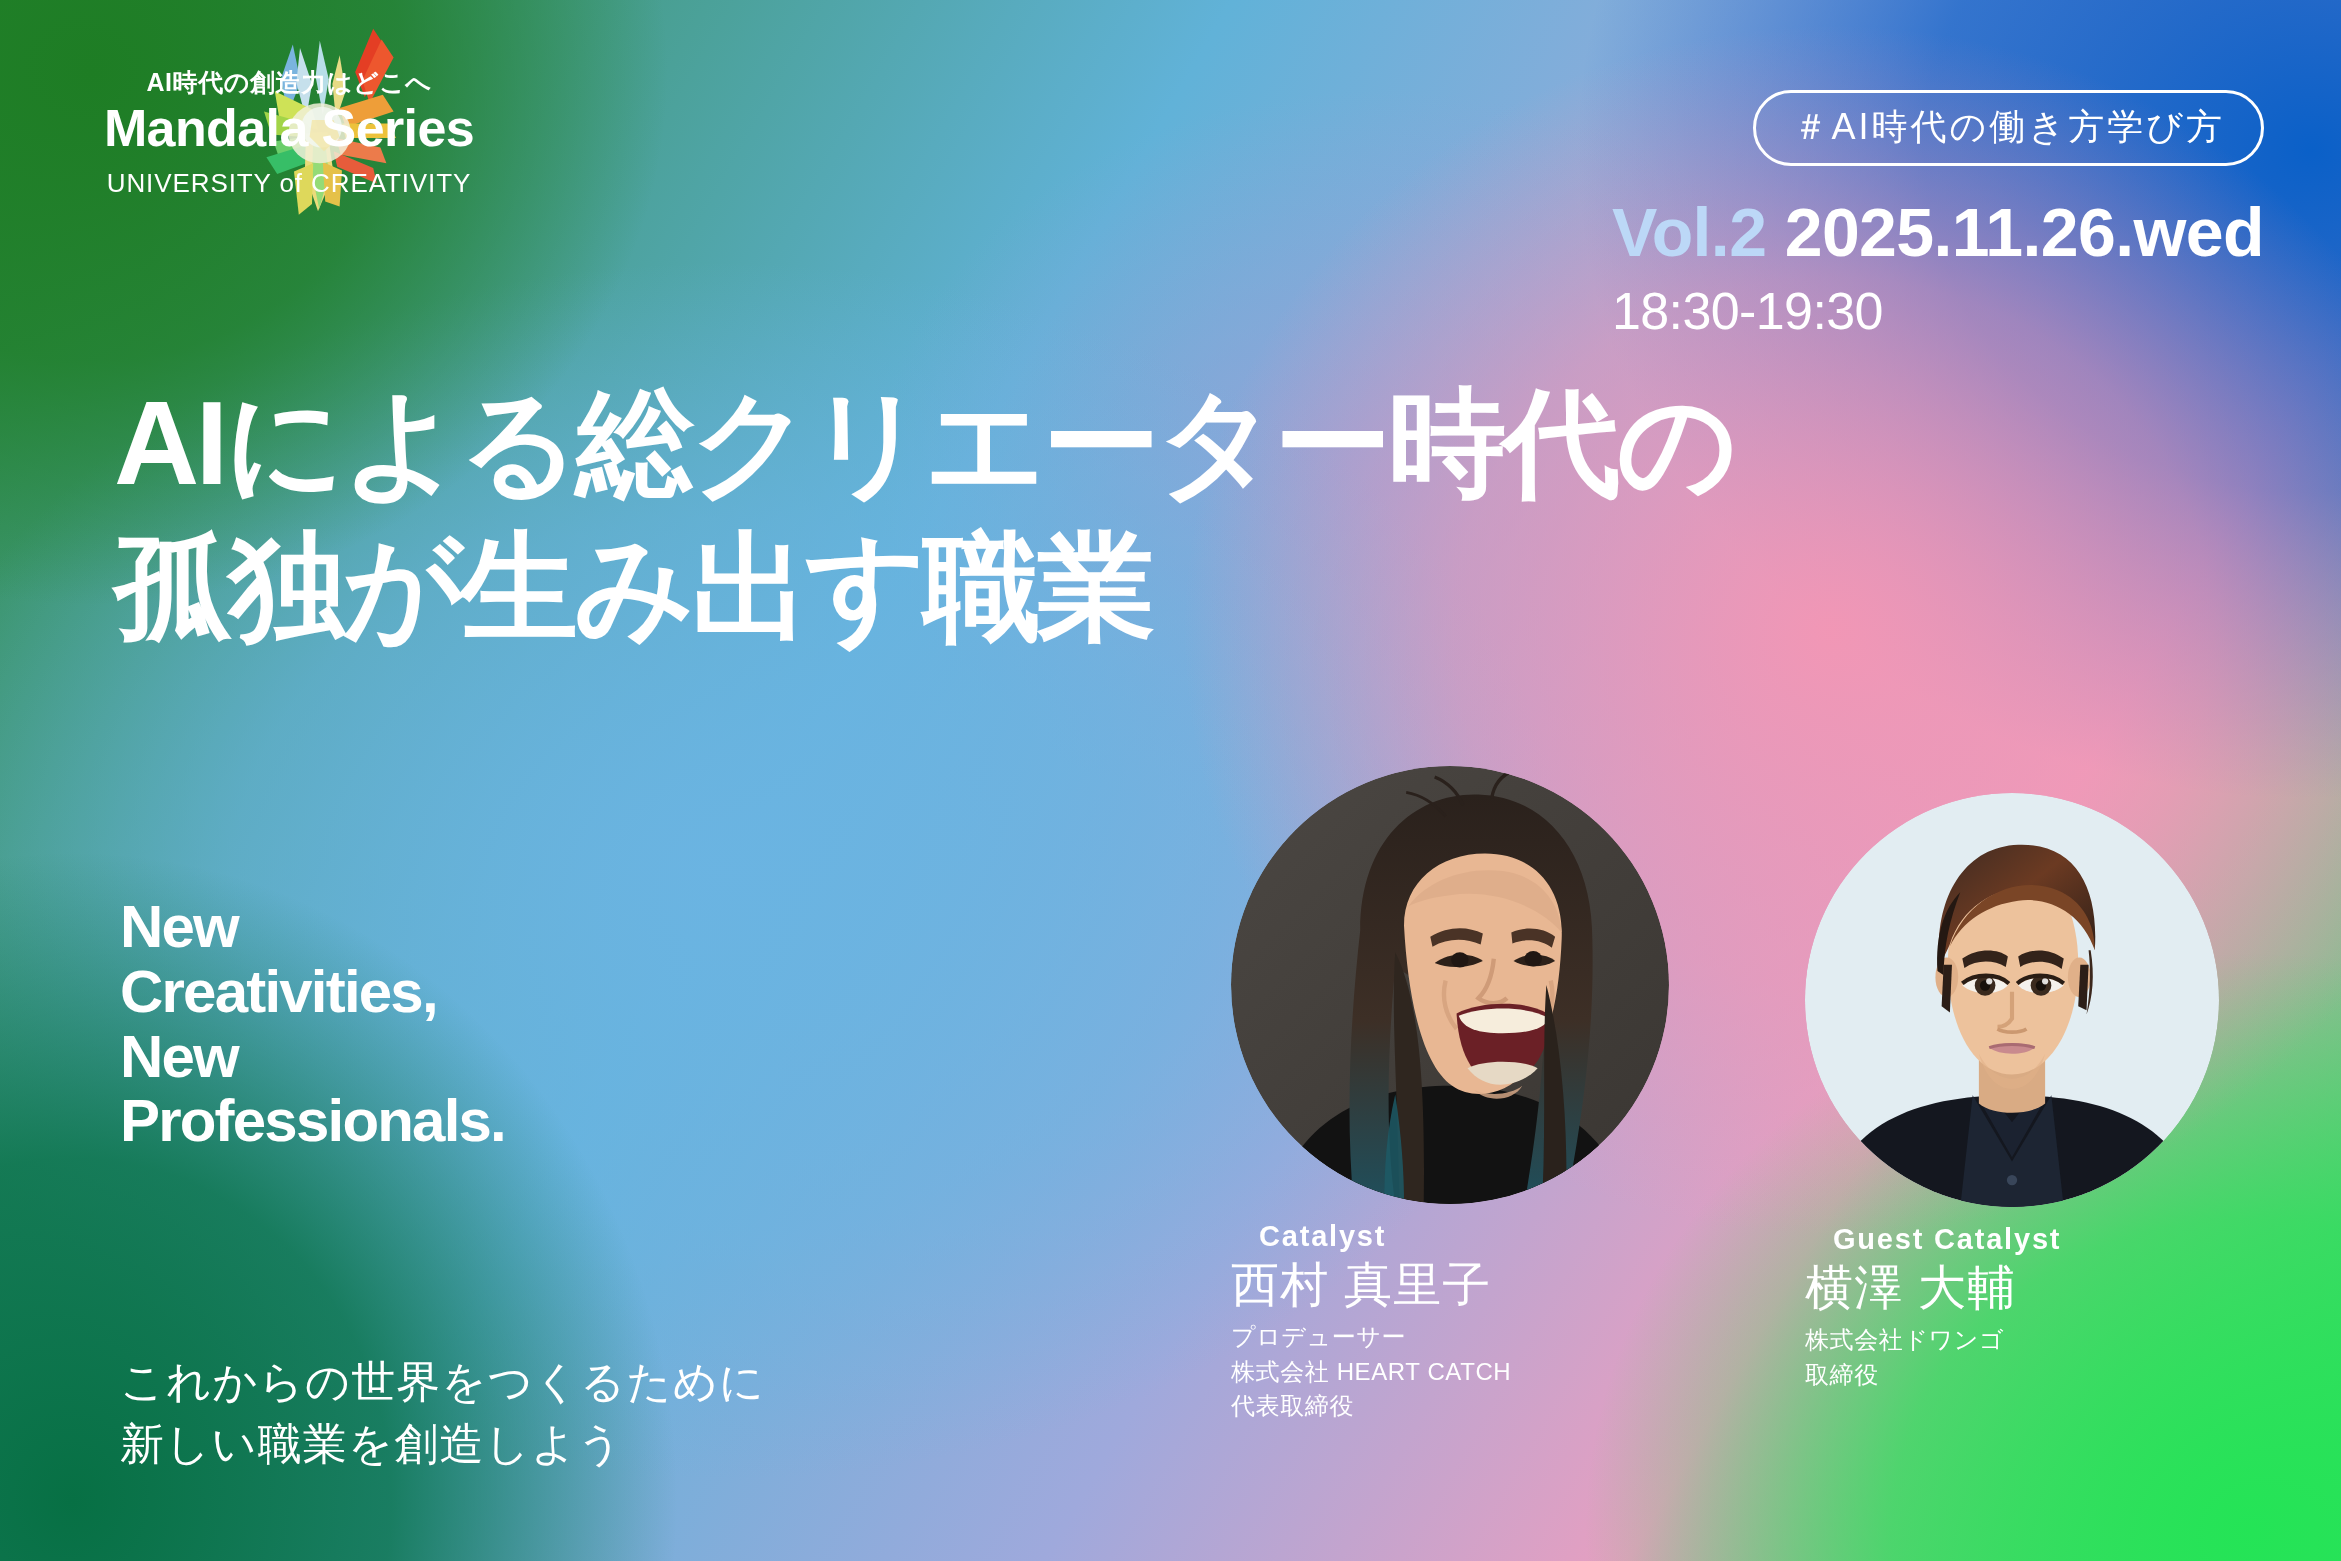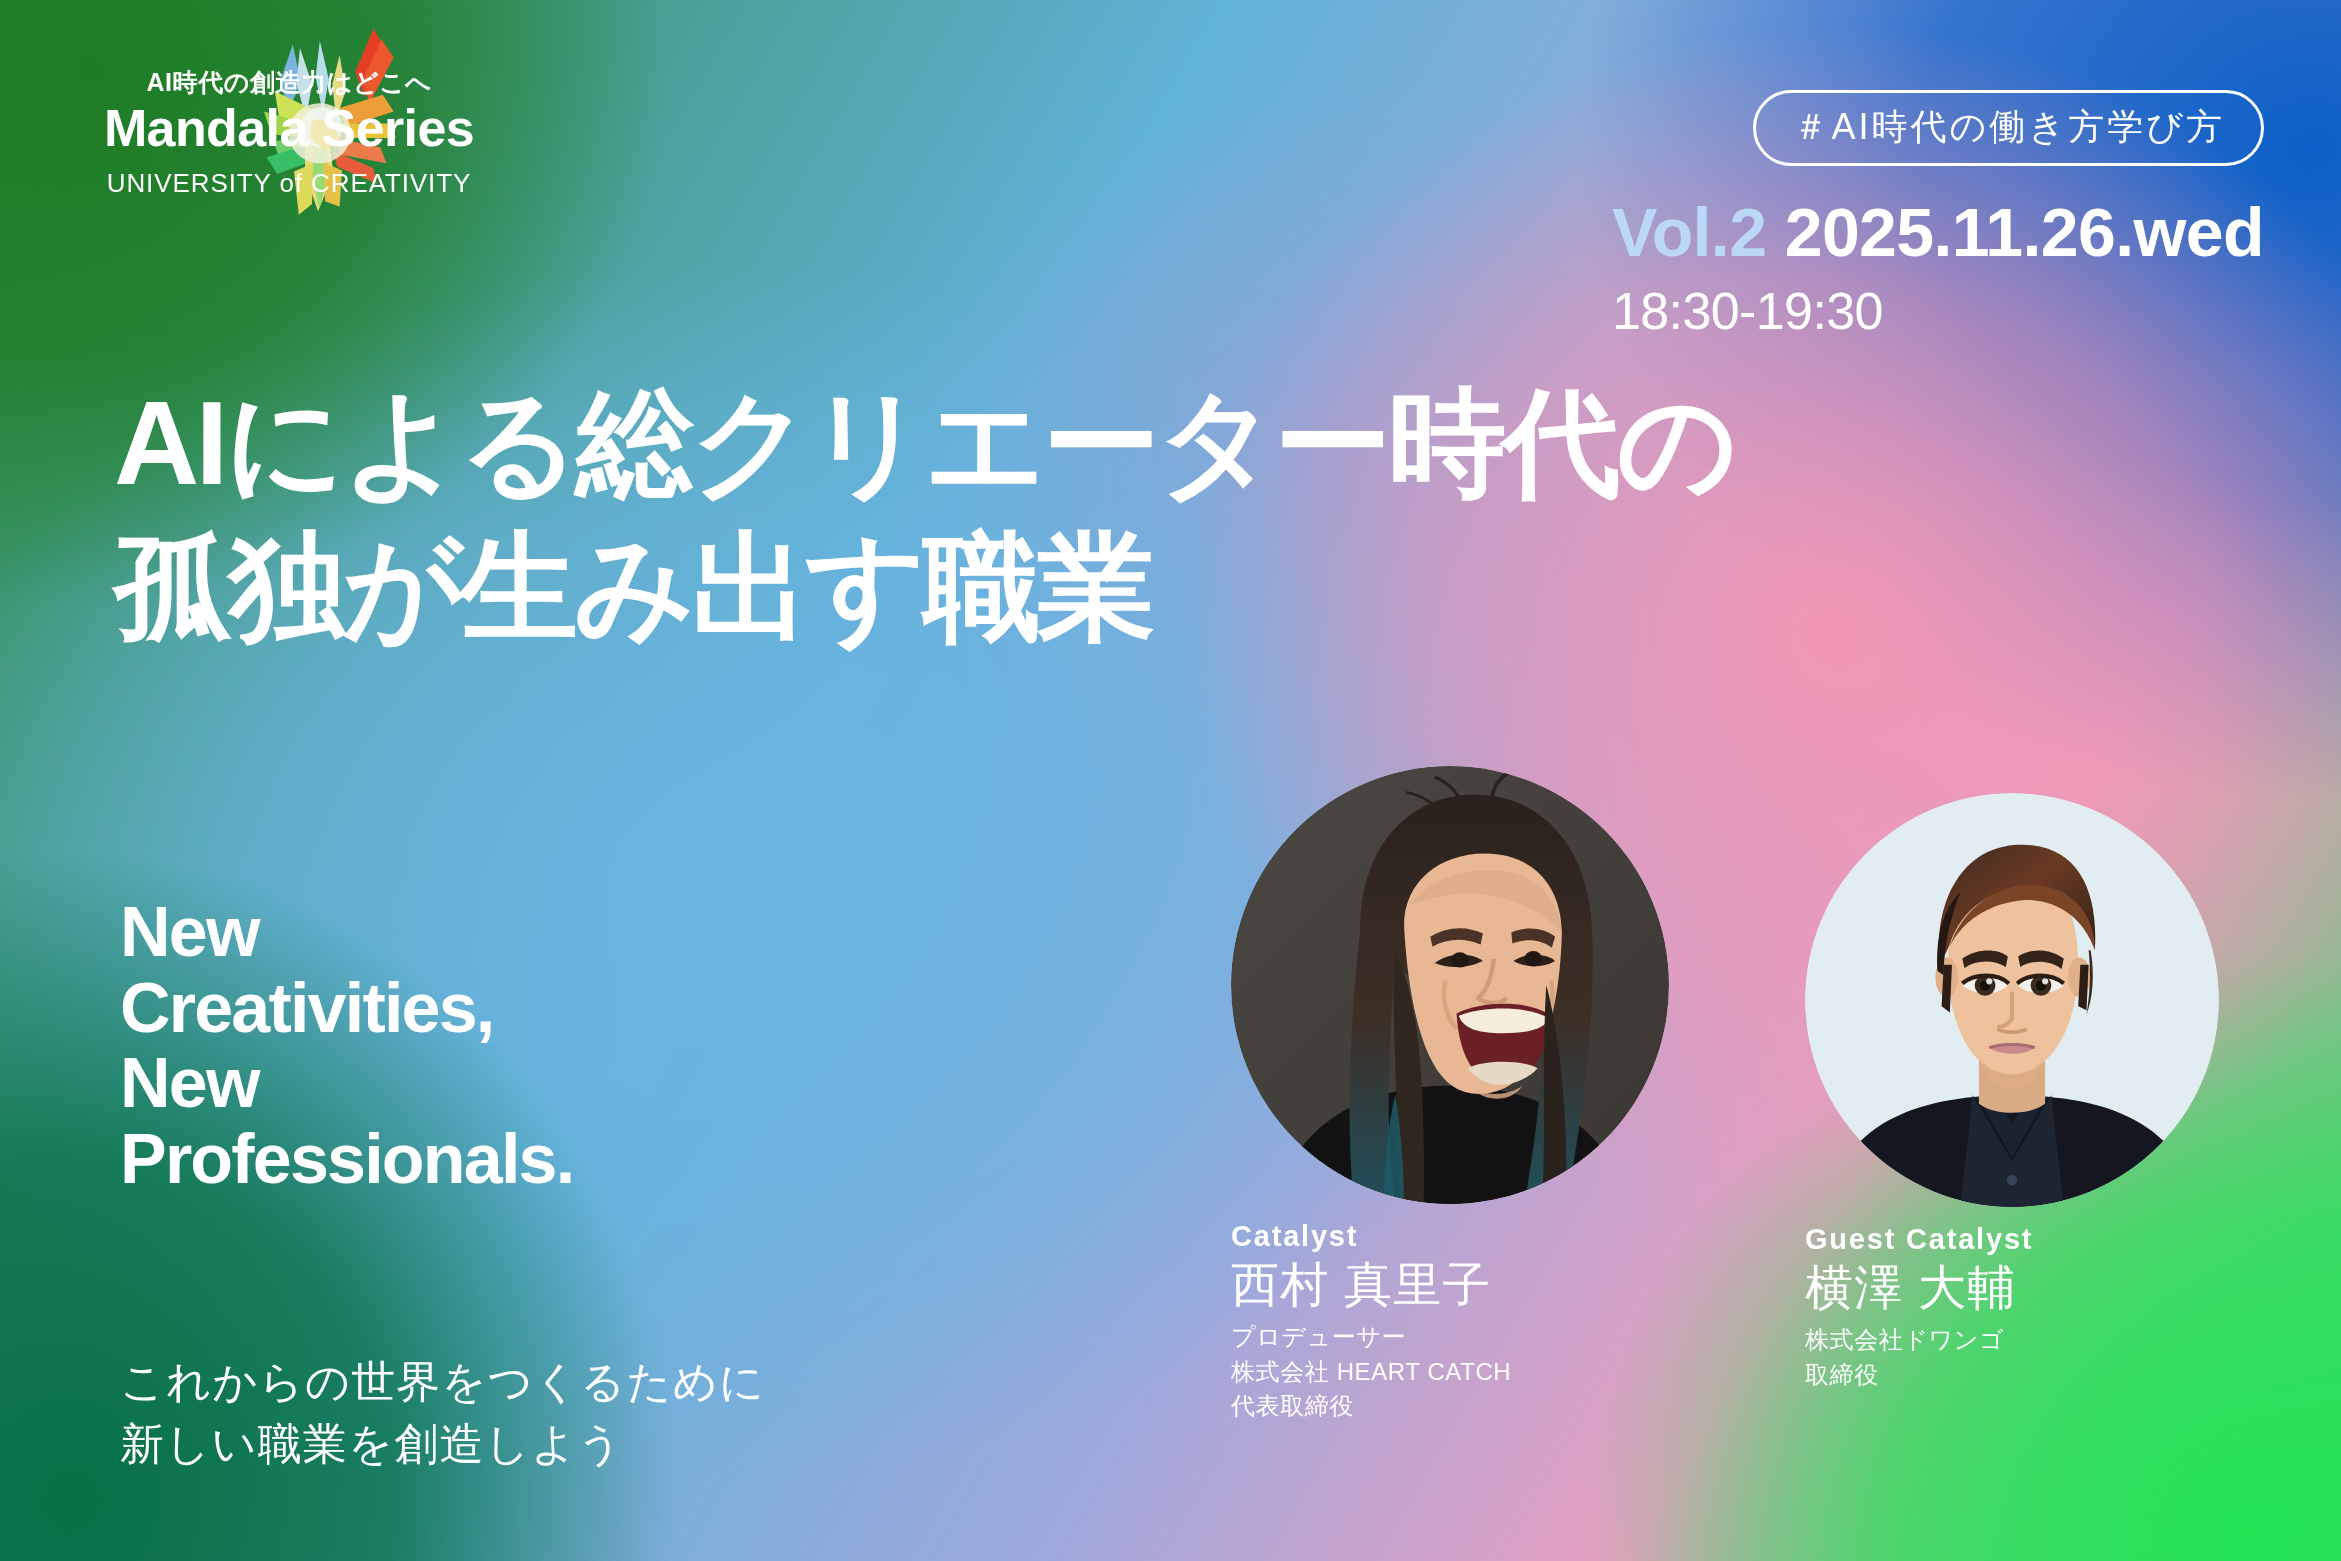--- a/index.html
+++ b/index.html
@@ -69,41 +69,41 @@
   .main-title {
     position:absolute; left:114px; top:372px; width:1802px;
     font-size:118px; font-weight:700; color:#ffffff;
     line-height:1.22; letter-spacing:-3.6px; white-space:nowrap;
   }
   .main-title .tl { display:block; }
 
   
   .tagline {
     position:absolute; left:120px; top:895px; width:1021px;
-    font-size:70px; font-weight:700; color:#ffffff;
+    font-size:60px; font-weight:700; color:#ffffff;
     line-height:1.08; letter-spacing:-1.8px;
   }
   .tagline span { display:block; }
 
   
   .jp-sub {
     position:absolute; left:120px; top:1351px; width:901px;
     font-size:44px; font-weight:400; color:#ffffff;
     line-height:1.42; letter-spacing:1.2px;
   }
   .jp-sub span { display:block; }
 
   
   .speaker { position:absolute; }
   .speaker-photo {
     border-radius:50%; overflow:hidden; position:relative;
   }
   .sp-role {
     font-size:29px; font-weight:700; color:#ffffff; letter-spacing:1.8px;
-    margin-top:15.6px; white-space:nowrap;
+    margin-top:15.6px; white-space:nowrap;margin-left:28px;
   }
   .sp-name {
     font-size:48px; font-weight:500; color:#ffffff; letter-spacing:1.2px;
     margin-top:6px; white-space:nowrap; line-height:1.1;
   }
   .sp-meta {
     font-size:24px; font-weight:400; color:#ffffff; letter-spacing:0.6px;
     line-height:1.45; margin-top:8.4px;
   }
   .sp-meta span { display:block; white-space:nowrap; }

